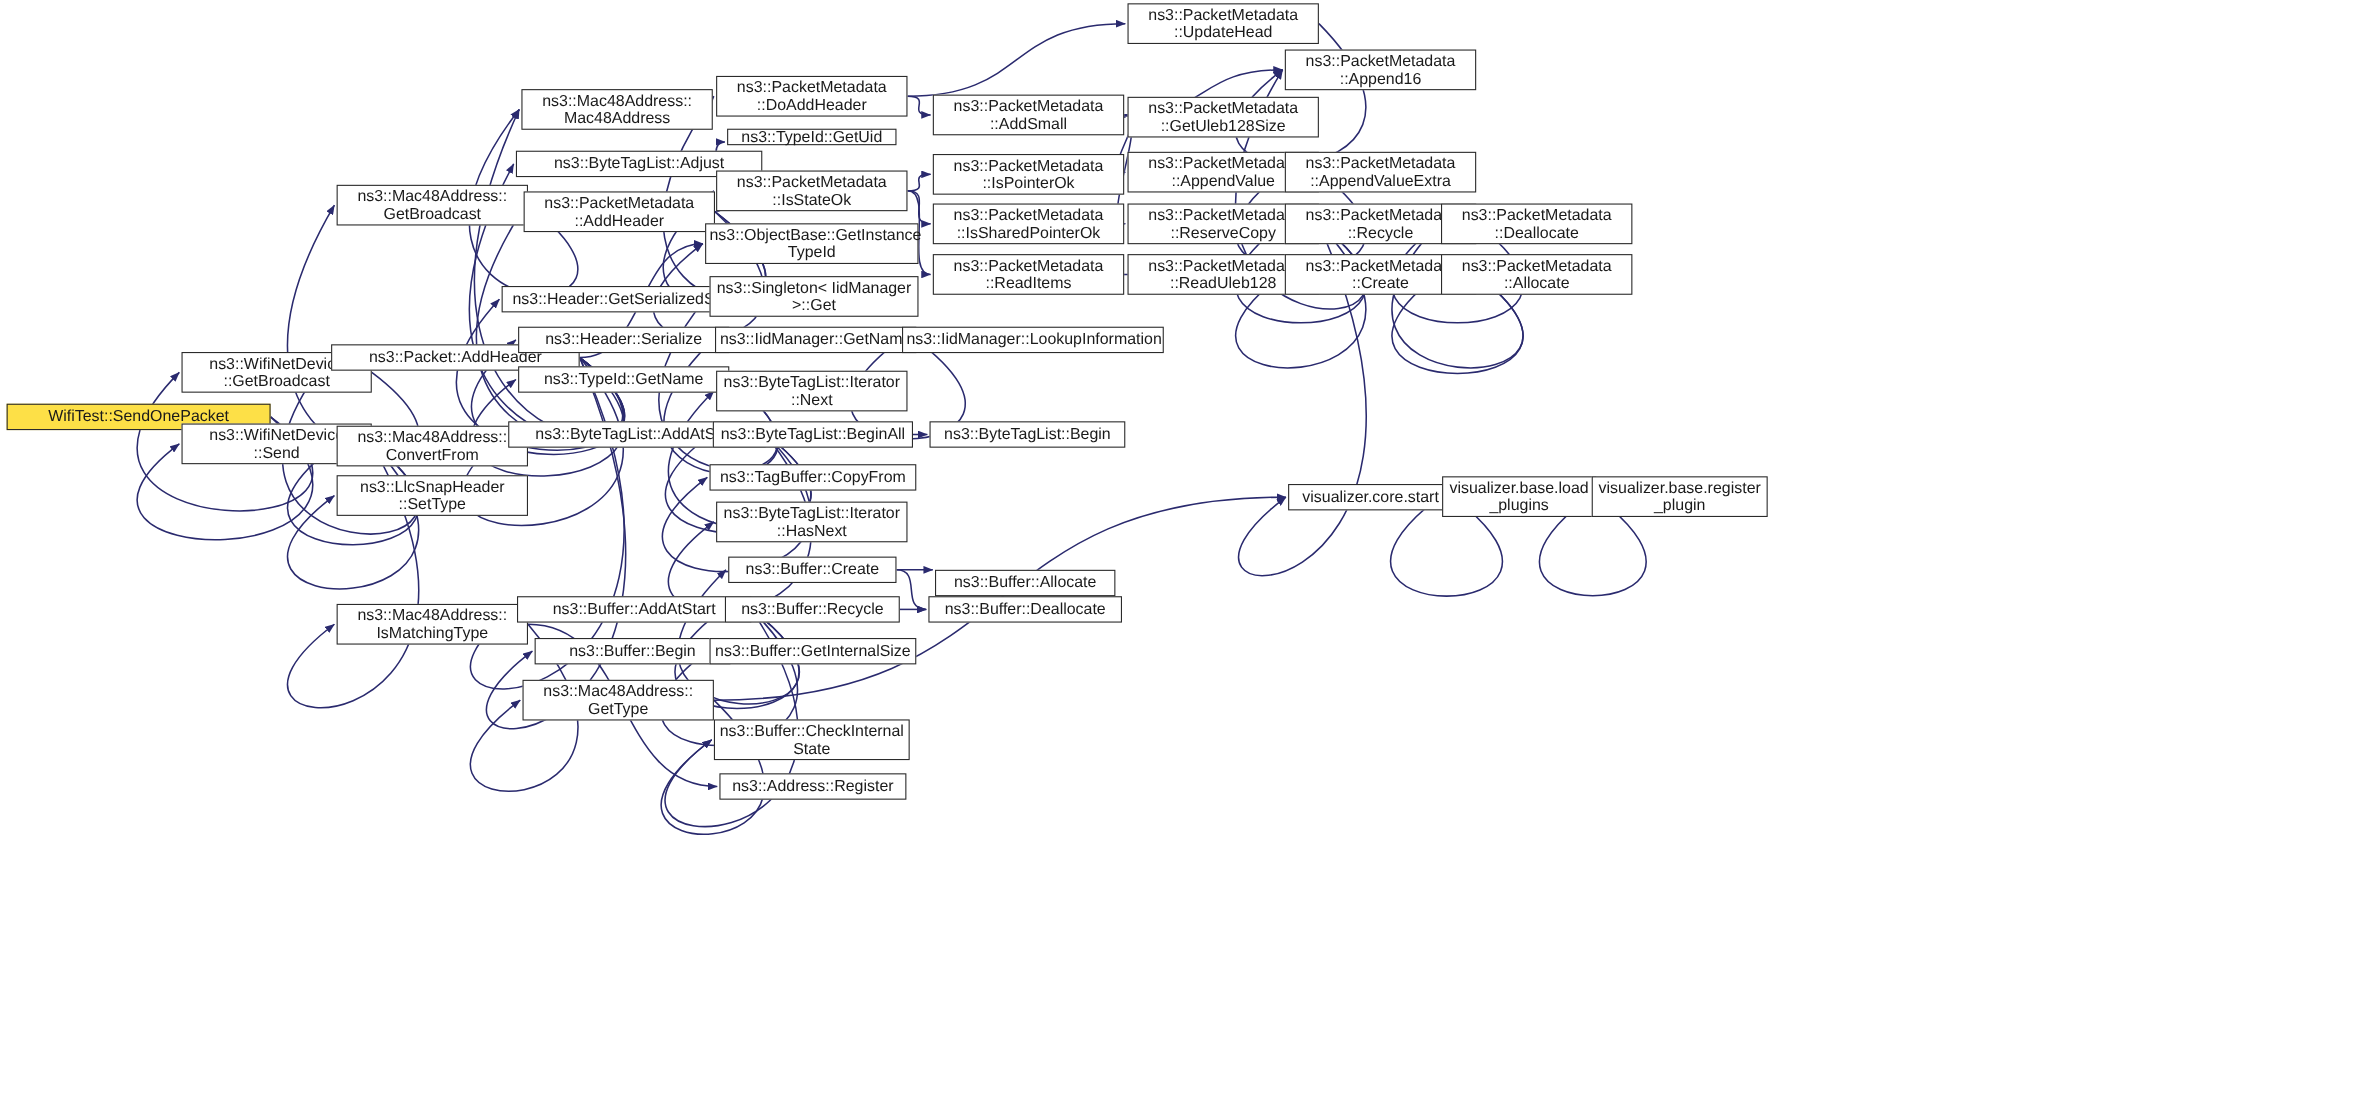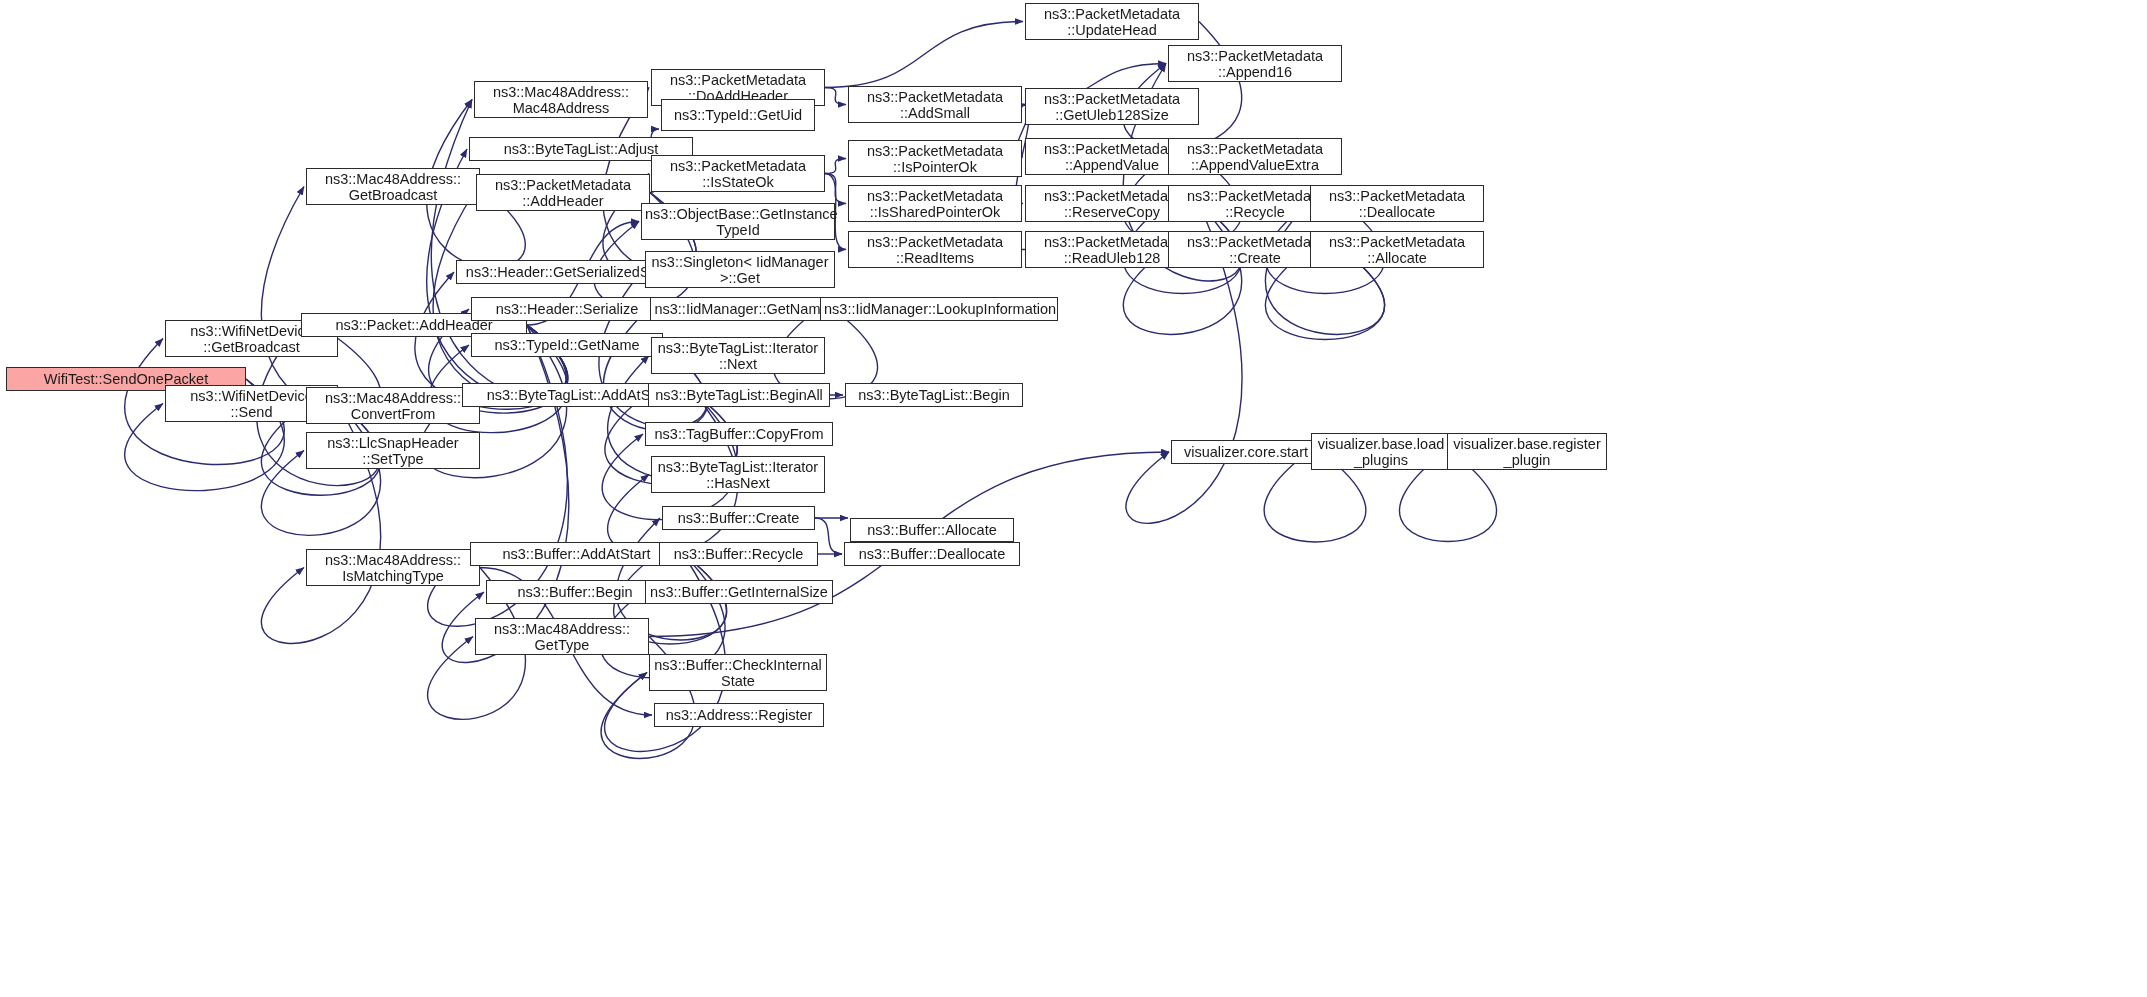--- a/index.html
+++ b/index.html
@@ -33,21 +33,21 @@
     line-height: 16px;
     text-align: center;
     display: flex;
     align-items: center;
     justify-content: center;
     padding: 1px 3px;
     white-space: pre-line;
     z-index: 5;
   }
   .node.root {
-    background: #fca5a5;
+    background: #fde047;
   }
   .node .lbl {
     display: block;
     width: 100%;
   }
 </style>
 </head>
 <body>
 
 <div id="canvas">
@@ -144,21 +144,21 @@
     <div class="node" style="left: 456px; top: 260px; width: 222px; height: 24px;"><span class="lbl">ns3::Header::GetSerializedSize</span></div>
     <div class="node" style="left: 471px; top: 297px; width: 192px; height: 24px;"><span class="lbl">ns3::Header::Serialize</span></div>
     <div class="node" style="left: 471px; top: 333px; width: 192px; height: 24px;"><span class="lbl">ns3::TypeId::GetName</span></div>
     <div class="node" style="left: 462px; top: 383px; width: 234px; height: 24px;"><span class="lbl">ns3::ByteTagList::AddAtStart</span></div>
     <div class="node" style="left: 470px; top: 542px; width: 213px; height: 24px;"><span class="lbl">ns3::Buffer::AddAtStart</span></div>
     <div class="node" style="left: 486px; top: 580px; width: 178px; height: 24px;"><span class="lbl">ns3::Buffer::Begin</span></div>
     <div class="node" style="left: 475px; top: 618px; width: 174px; height: 37px;"><span class="lbl">ns3::Mac48Address::
 GetType</span></div>
     <div class="node" style="left: 651px; top: 69px; width: 174px; height: 37px;"><span class="lbl">ns3::PacketMetadata
 ::DoAddHeader</span></div>
-    <div class="node" style="left: 661px; top: 99px; width: 154px; height: 32px;"><span class="lbl">ns3::TypeId::GetUid</span></div>
+    <div class="node" style="left: 661px; top: 117px; width: 154px; height: 15px;"><span class="lbl">ns3::TypeId::GetUid</span></div>
     <div class="node" style="left: 651px; top: 155px; width: 174px; height: 37px;"><span class="lbl">ns3::PacketMetadata
 ::IsStateOk</span></div>
     <div class="node" style="left: 641px; top: 203px; width: 194px; height: 37px;"><span class="lbl">ns3::ObjectBase::GetInstance
 TypeId</span></div>
     <div class="node" style="left: 645px; top: 251px; width: 190px; height: 37px;"><span class="lbl">ns3::Singleton&lt; IidManager
 &gt;::Get</span></div>
     <div class="node" style="left: 650px; top: 297px; width: 183px; height: 24px;"><span class="lbl">ns3::IidManager::GetName</span></div>
     <div class="node" style="left: 651px; top: 337px; width: 174px; height: 37px;"><span class="lbl">ns3::ByteTagList::Iterator
 ::Next</span></div>
     <div class="node" style="left: 648px; top: 383px; width: 182px; height: 24px;"><span class="lbl">ns3::ByteTagList::BeginAll</span></div>

